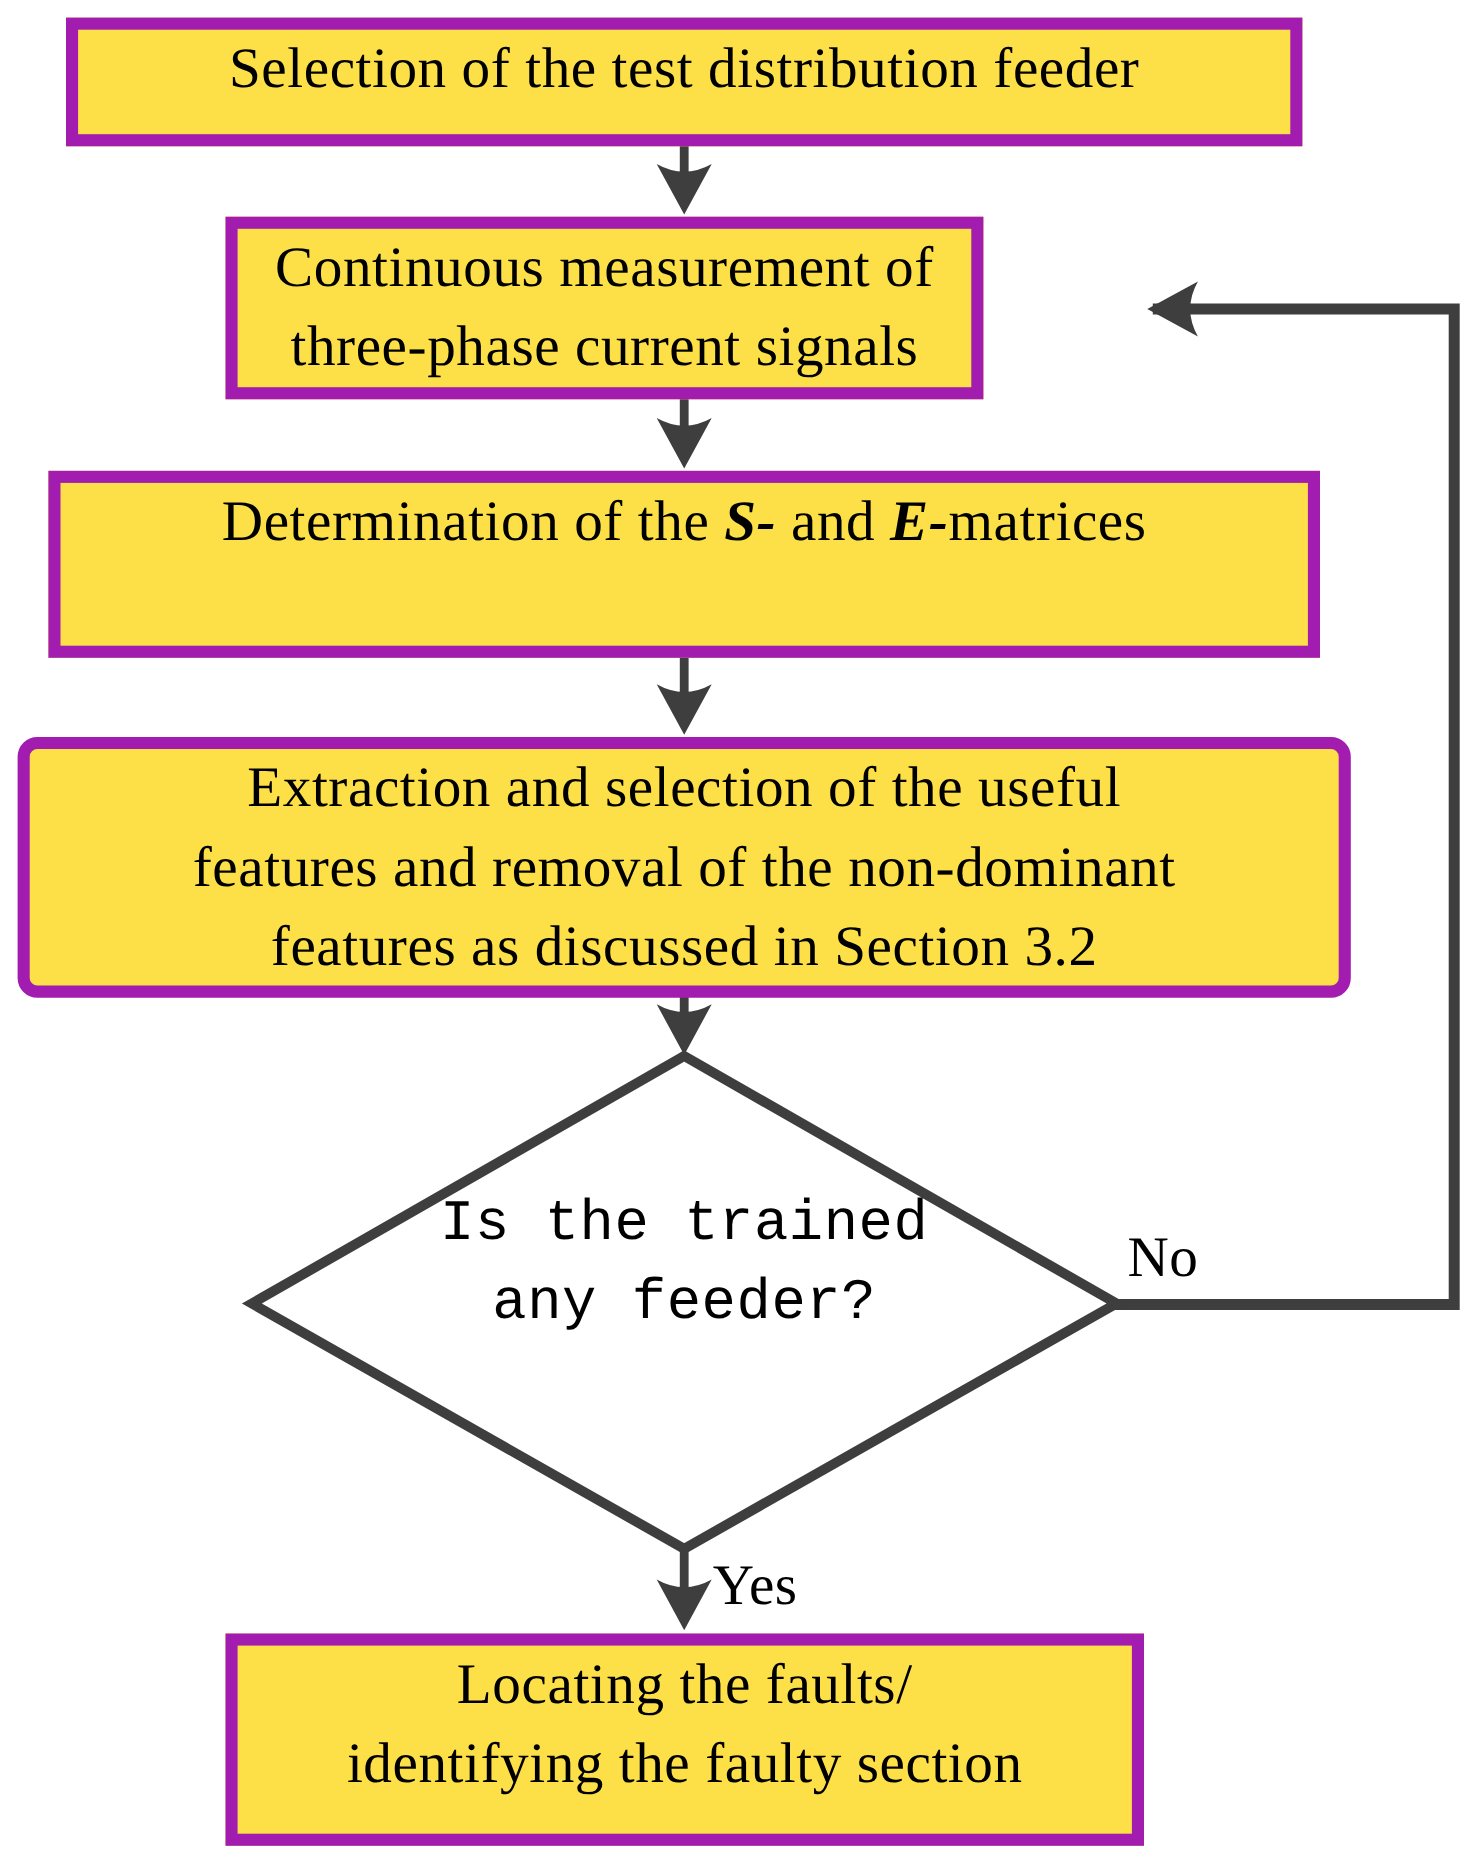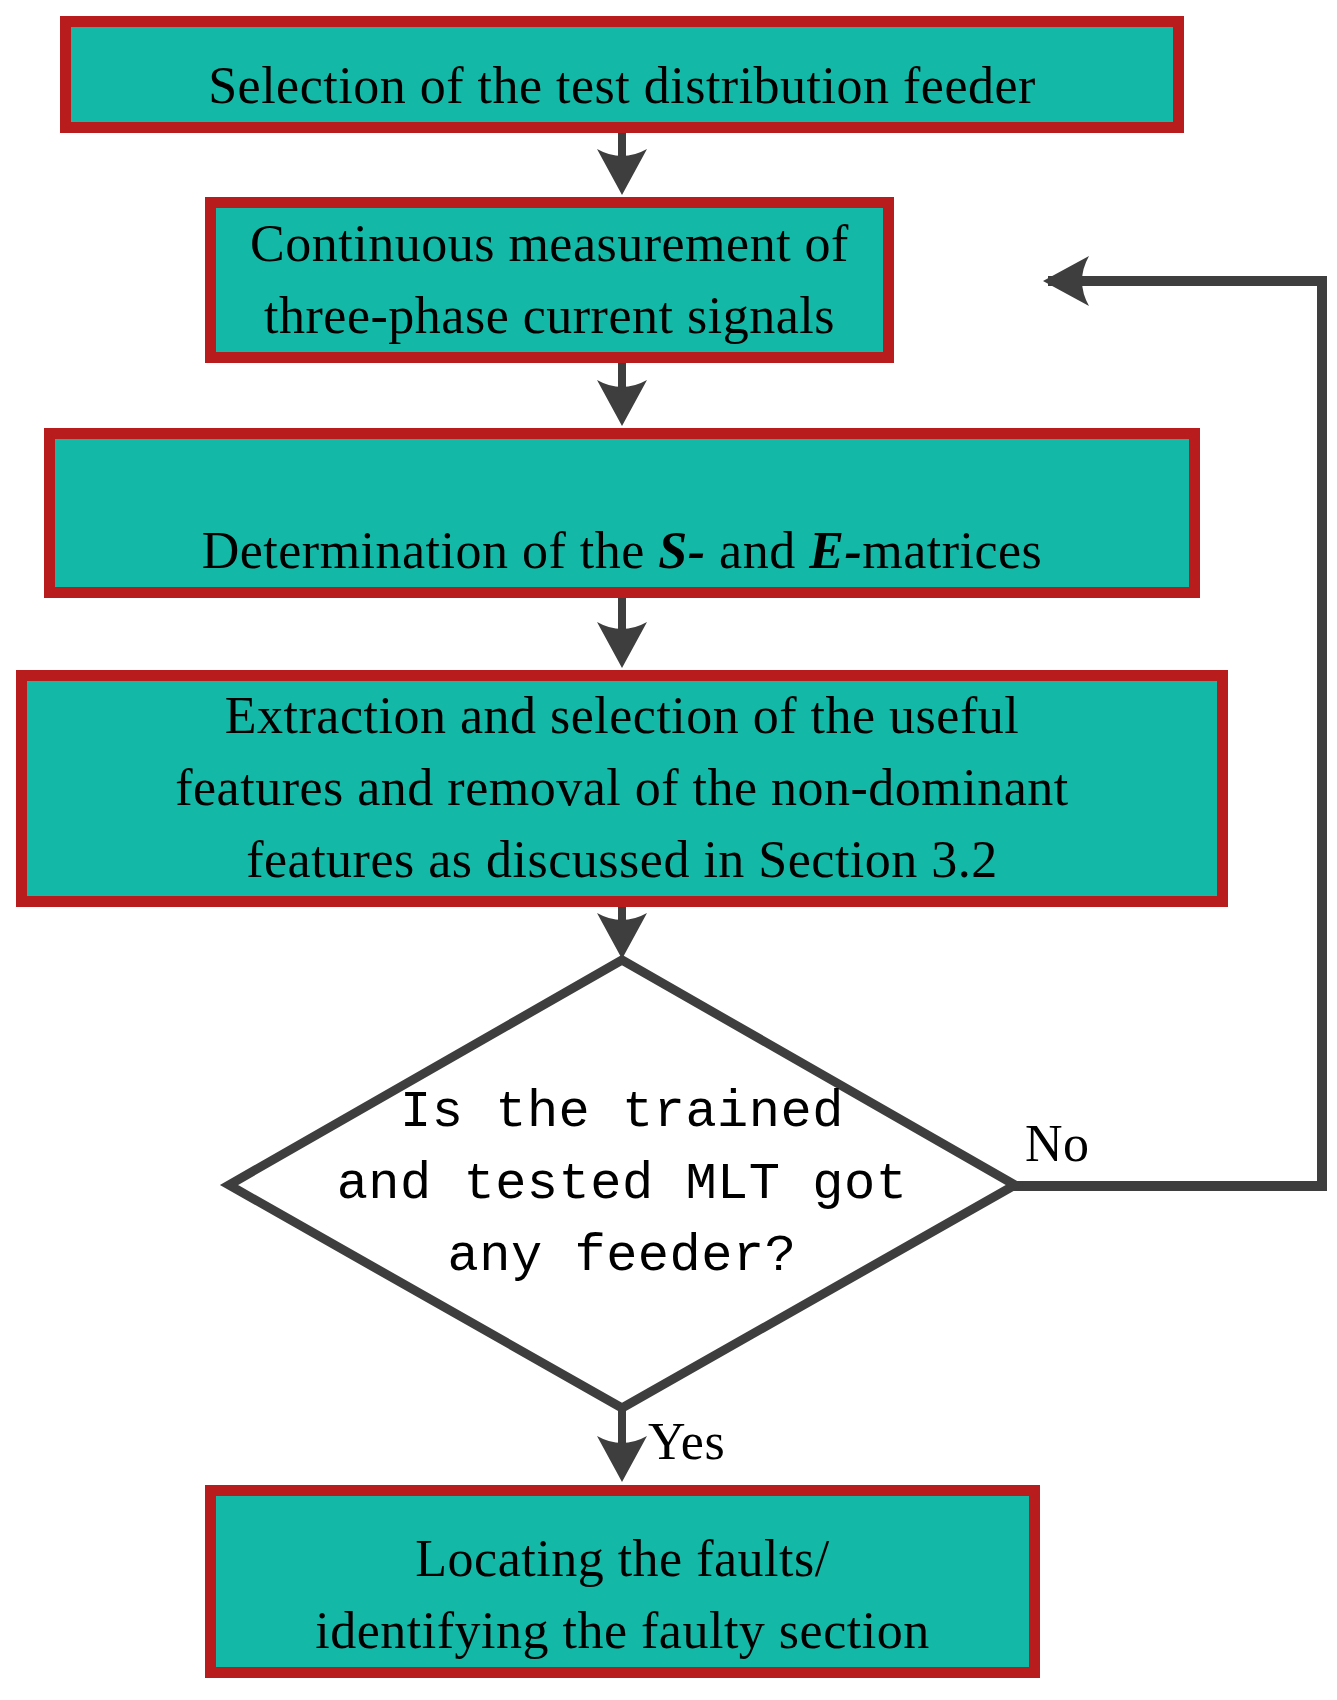--- a/index.html
+++ b/index.html
@@ -19,25 +19,25 @@
   .connector-layer {
     position: absolute;
     left: 0;
     top: 0;
     width: 1337px;
     height: 1700px;
   }
   .box {
     position: absolute;
     box-sizing: border-box;
-    border: 11px solid #b91c1c;
-    background: #14b8a6;
+    border: 11px solid #a21caf;
+    background: #fde047;
     display: flex;
     flex-direction: column;
-    justify-content: flex-end;
+    justify-content: flex-start;
     align-items: center;
     text-align: center;
     font-size: 52px;
     line-height: 72px;
     letter-spacing: 0.5px;
   }
   .box .tline {
     white-space: nowrap;
   }
   .em {
@@ -110,29 +110,28 @@
     <div class="tline">Continuous measurement of</div>
     <div class="tline">three-phase current signals</div>
   </div>
 
   <div class="box" style="left:44px; top:428px; width:1156px; height:170px;">
     <div class="tline">
       <span>Determination of the </span><span class="em">S-</span><span> and </span><span class="em">E-</span><span>matrices</span>
     </div>
   </div>
 
-  <div class="box" style="left:16px; top:670px; width:1212px; height:237px;">
+  <div class="box" style="left:16px; top:670px; width:1212px; height:237px;border-radius:18px;">
     <div class="tline">Extraction and selection of the useful</div>
     <div class="tline">features and removal of the non-dominant</div>
     <div class="tline">features as discussed in Section 3.2</div>
   </div>
 
   <div class="diamond-text">
     <div class="tline">Is the trained</div>
-    <div class="tline">and tested MLT got</div>
     <div class="tline">any feeder?</div>
   </div>
 
   <div class="edge-label no">No</div>
   <div class="edge-label yes">Yes</div>
 
   <div class="box" style="left:205px; top:1485px; width:835px; height:193px;">
     <div class="tline">Locating the faults/</div>
     <div class="tline">identifying the faulty section</div>
   </div>

